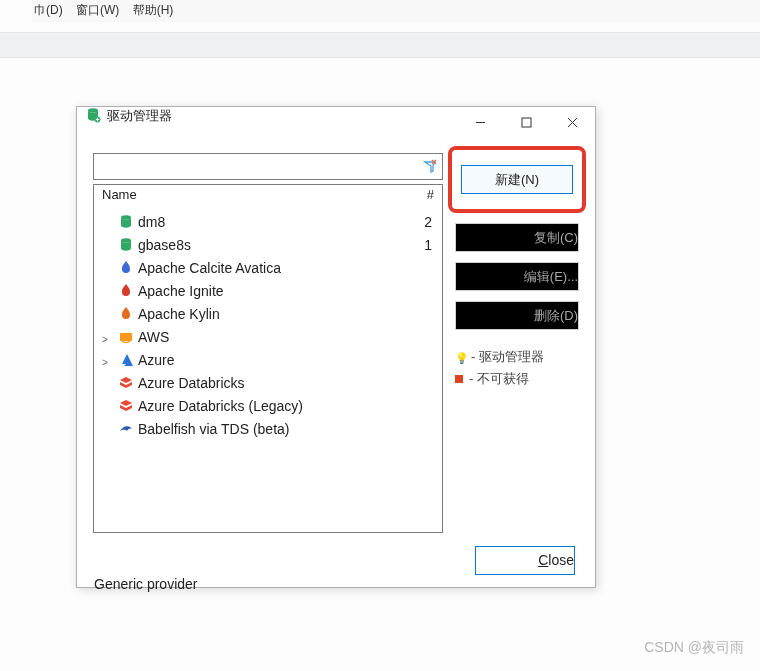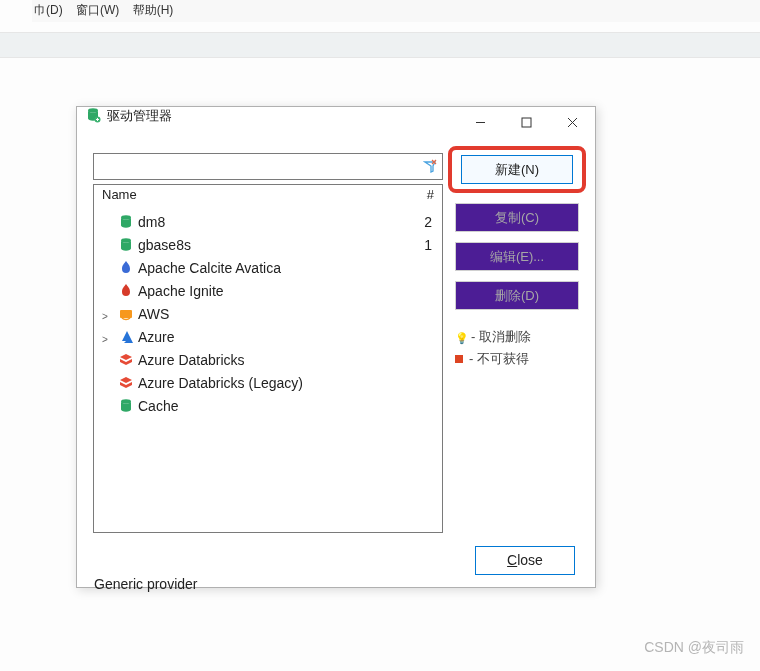--- a/index.html
+++ b/index.html
@@ -32,32 +32,32 @@
   .th-name { flex: 1; padding: 2px 8px; }
   .th-num { width: 28px; text-align: right; padding: 2px 8px 2px 0; }
   .tree-list { flex: 1; overflow: hidden; font-size: 14px; color: #222; }
   .tree-row { display: flex; align-items: flex-end; height: 23px; padding-left: 8px; }
   .expander { width: 12px; font-size: 10px; color: #666; }
   .row-icon { width: 16px; height: 16px; margin: 0 4px 0 4px; flex-shrink: 0; }
   .row-label { flex: 1; white-space: nowrap; overflow: hidden; text-overflow: ellipsis; }
   .row-count { width: 24px; text-align: right; padding-right: 10px; }
   
   .btn { height: 29px; border: 1px solid #adadad; background: #e9e9e9; font-size: 13px; color: #222; text-align: center; line-height: 27px; cursor: default; }
-  .btn.disabled { color: #a6a6a6; border-color: #d0d0d0; background: #4c1d95; }
+  .btn.disabled { color: #a6a6a6; border-color: #d0d0d0; background: #000000; text-align: right; }
   .btn.highlighted { border: 1px solid #0078d4; background: #f5faff; }
-  .btn-new-wrap { border: 4px solid #e23b2e; border-radius: 8px; padding: 5px 9px; margin: -7px -7px 0 -7px; }
+  .btn-new-wrap { border: 4px solid #e23b2e; border-radius: 8px; padding: 15px 9px; margin: -7px -7px 0 -7px; }
   
   .legend { margin-top: 6px; font-size: 13px; color: #444; }
   .legend-row { display: flex; align-items: center; gap: 6px; height: 22px; }
   .legend-icon { width: 10px; height: 10px; display: inline-block; }
   .bulb { color: #e0b020; font-size: 11px; }
   .redsq { background: #d42; width: 8px; height: 8px; }
   
   .footer { height: 54px; display: flex; align-items: center; justify-content: flex-end; padding: 0 20px; }
-  .btn-close { width: 100px; height: 29px; border: 1px solid #0078d4; background: #fff; color: #222; font-size: 14px; text-align: center; line-height: 27px; }
+  .btn-close { width: 100px; height: 29px; border: 1px solid #0078d4; background: #fff; color: #222; font-size: 14px; text-align: right; line-height: 27px; }
   
   .sub-label { position: absolute; left: 94px; top: 576px; font-size: 14px; color: #222; }
   
   .watermark { position: absolute; right: 16px; bottom: 14px; font-size: 14px; color: rgba(120,120,120,.55); }
   .dbgreen { fill: #2fa866; }
   .flame-red { fill: #d63b2a; }
   .flame-or { fill: #e46a1f; }
   .aws { fill: #f7981d; }
   .azure { fill: #2774d8; }
   .databricks { fill: #e64b36; }
@@ -149,20 +149,28 @@
             </div>
             <div class="tree-row">
               <span class="expander"></span>
               <span class="row-icon"><svg viewBox="0 0 16 16">
                   <path class="flame-red" d="M8 1c2 3 4 4 4 8a4 4 0 11-8 0c0-4 2-5 4-8z"></path>
                 </svg></span>
               <span class="row-label">Apache Ignite</span>
               <span class="row-count"></span>
             </div>
             <div class="tree-row">
+              <span class="expander"></span>
+              <span class="row-icon"><svg viewBox="0 0 16 16">
+                  <path class="flame-or" d="M8 1c2 3 4 4 4 8a4 4 0 11-8 0c0-4 2-5 4-8z"></path>
+                </svg></span>
+              <span class="row-label">Apache Kylin</span>
+              <span class="row-count"></span>
+            </div>
+            <div class="tree-row">
               <span class="expander">&gt;</span>
               <span class="row-icon"><svg viewBox="0 0 16 16">
                   <rect class="aws" x="2" y="4" width="12" height="8" rx="1"></rect>
                   <path d="M4 12c2 2 6 2 8 0" stroke="#f7981d" fill="none" stroke-width="1.5"></path>
                 </svg></span>
               <span class="row-label">AWS</span>
               <span class="row-count"></span>
             </div>
             <div class="tree-row">
               <span class="expander">&gt;</span>
@@ -184,42 +192,41 @@
               <span class="expander"></span>
               <span class="row-icon"><svg viewBox="0 0 16 16">
                   <path class="databricks" d="M8 2l6 3-6 3-6-3 6-3zm-6 5l6 3 6-3v3l-6 3-6-3V7z"></path>
                 </svg></span>
               <span class="row-label">Azure Databricks (Legacy)</span>
               <span class="row-count"></span>
             </div>
             <div class="tree-row">
               <span class="expander"></span>
               <span class="row-icon"><svg viewBox="0 0 16 16">
-                  <ellipse class="dbgreen" cx="8" cy="3.5" rx="5" ry="2.2"></ellipse>
-                  <path class="dbgreen" d="M3 3.5v8c0 1.2 2.2 2.2 5 2.2s5-1 5-2.2v-8c0 1.2-2.2 2.2-5 2.2S3 4.7 3 3.5z"></path>
-                </svg></span>
-              <span class="row-label">Cache</span>
+                  <path class="dolphin" d="M2 10c3-6 10-6 12-2-2-1-4 0-5 2-2-2-5-1-7 0z"></path>
+                </svg></span>
+              <span class="row-label">Babelfish via TDS (beta)</span>
               <span class="row-count"></span>
             </div>
           </div>
       </div>
     </div>
 
     <div class="right-col">
       <div class="btn-new-wrap">
         <div class="btn highlighted"><span>新建(N)</span></div>
       </div>
       <div class="btn disabled">复制(C)</div>
       <div class="btn disabled">编辑(E)...</div>
       <div class="btn disabled">删除(D)</div>
 
       <div class="legend">
         <div class="legend-row">
           <span class="legend-icon bulb">💡</span>
-          <span>- 取消删除</span>
+          <span>- 驱动管理器</span>
         </div>
         <div class="legend-row">
           <span class="legend-icon redsq"></span>
           <span>- 不可获得</span>
         </div>
       </div>
     </div>
   </div>
 
   <div class="footer">

